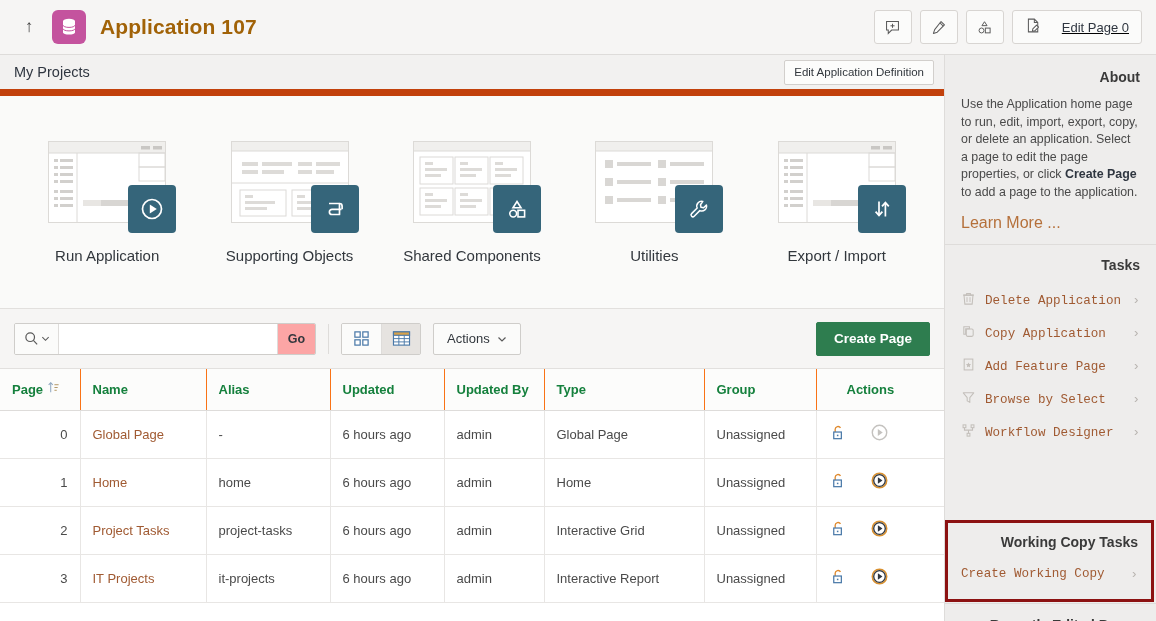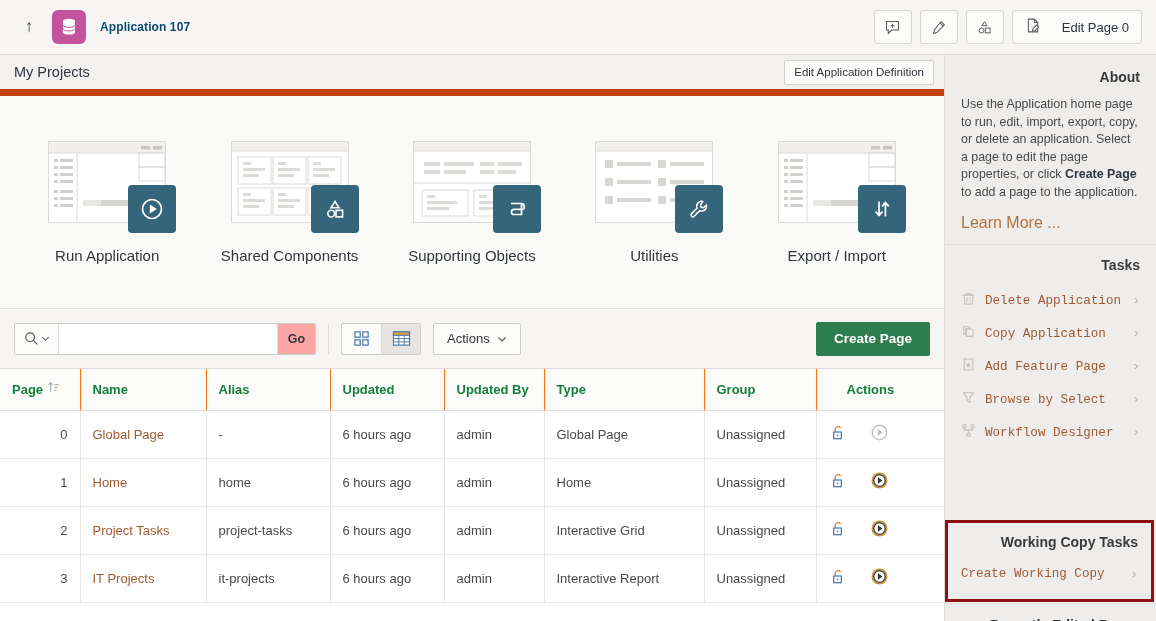--- a/index.html
+++ b/index.html
@@ -25,32 +25,32 @@
     color: #3c3c3c; font-size: 17px; cursor: pointer;
     margin-right: 10px;
   }
   .app-logo {
     width: 34px; height: 34px;
     background: #c4539e; border-radius: 6px;
     display: flex; align-items: center; justify-content: center;
     margin-right: 14px;
   }
   .app-title {
-    font-size: 12px; font-weight: bold; color: #0c4a6e;
+    font-size: 21px; font-weight: bold; color: #a16207;
     letter-spacing: .1px;
   }
   .topbar-spacer { flex: 1; }
   .tb-btn {
     height: 34px; min-width: 38px;
     border: 1px solid #d8d5d2; background: #fbfbfa;
     border-radius: 3px; margin-left: 8px;
     display: flex; align-items: center; justify-content: center;
     cursor: pointer;
   }
-  .tb-btn.labeled { padding: 0 12px; gap: 20px; }
+  .tb-btn.labeled { padding: 0 12px; gap: 20px; text-decoration: underline; }
   .tb-btn .lbl { font-size: 13px; color: #2f3640; font-weight: 500; }
 
   
   .body-split { flex: 1; display: flex; min-height: 0; }
   .main-col { width: 944px; min-width: 944px; display: flex; flex-direction: column; background:#fff; }
   .side-col {
     width: 212px; background: #eeedec;
     border-left: 1px solid #dedcda;
     position: relative; overflow: hidden;
   }
@@ -298,20 +298,59 @@
             </svg>
           </div>
           <div class="badge">
             <svg width="26" height="26" viewBox="0 0 26 26" aria-hidden="true">
               <circle cx="13" cy="13" r="9.5" fill="none" stroke="#fff" stroke-width="1.7"></circle>
               <path d="M10.8 8.6l7 4.4-7 4.4z" fill="#fff"></path>
             </svg>
           </div>
         </div>
         <div class="deck-label">Run Application</div>
+      </div>
+
+      <div class="deck-item">
+        <div class="deck-art">
+          <div class="wire">
+            <svg width="116" height="80" viewBox="0 0 116 80" aria-hidden="true">
+              <rect x="0" y="0" width="116" height="9" fill="#f0efed"></rect>
+              <line x1="0" y1="9" x2="116" y2="9" stroke="#dcdad7"></line>
+              <g fill="#dddbd8">
+                <rect x="10" y="20" width="16" height="4"></rect>
+                  <rect x="30" y="20" width="30" height="4"></rect>
+                <rect x="10" y="28" width="16" height="4"></rect>
+                  <rect x="30" y="28" width="22" height="4"></rect>
+                <rect x="66" y="20" width="14" height="4"></rect>
+                  <rect x="84" y="20" width="24" height="4"></rect>
+                <rect x="66" y="28" width="14" height="4"></rect>
+                  <rect x="84" y="28" width="18" height="4"></rect>
+              </g>
+              <line x1="0" y1="41" x2="116" y2="41" stroke="#dcdad7"></line>
+              <rect x="8" y="48" width="46" height="26" fill="none" stroke="#dcdad7"></rect>
+              <rect x="60" y="48" width="46" height="26" fill="none" stroke="#dcdad7"></rect>
+              <g fill="#dddbd8">
+                <rect x="13" y="53" width="8" height="3"></rect>
+                  <rect x="13" y="59" width="30" height="3"></rect>
+                  <rect x="13" y="65" width="22" height="3"></rect>
+                <rect x="65" y="53" width="8" height="3"></rect>
+                  <rect x="65" y="59" width="30" height="3"></rect>
+                  <rect x="65" y="65" width="22" height="3"></rect>
+              </g>
+            </svg>
+          </div>
+          <div class="badge">
+            <svg width="26" height="26" viewBox="0 0 26 26" aria-hidden="true">
+              <path d="M7 7.5h10.5v11H10a2.6 2.6 0 0 1 0-5.2h9.5" fill="none" stroke="#fff" stroke-width="1.7" stroke-linejoin="round"></path>
+              <path d="M17.5 7.5a2.6 2.6 0 0 1 2.6 2.6v3.2" fill="none" stroke="#fff" stroke-width="1.7"></path>
+            </svg>
+          </div>
+        </div>
+        <div class="deck-label">Supporting Objects</div>
       </div>
 
       <div class="deck-item">
         <div class="deck-art">
           <div class="wire">
             <svg width="116" height="80" viewBox="0 0 116 80" aria-hidden="true">
               <rect x="0" y="0" width="116" height="9" fill="#f0efed"></rect>
               <line x1="0" y1="9" x2="116" y2="9" stroke="#dcdad7"></line>
               <g fill="none" stroke="#dcdad7">
                 <rect x="6" y="15" width="33" height="27"></rect>
@@ -350,59 +389,20 @@
         </div>
         <div class="deck-label">Shared Components</div>
       </div>
 
       <div class="deck-item">
         <div class="deck-art">
           <div class="wire">
             <svg width="116" height="80" viewBox="0 0 116 80" aria-hidden="true">
               <rect x="0" y="0" width="116" height="9" fill="#f0efed"></rect>
               <line x1="0" y1="9" x2="116" y2="9" stroke="#dcdad7"></line>
-              <g fill="#dddbd8">
-                <rect x="10" y="20" width="16" height="4"></rect>
-                  <rect x="30" y="20" width="30" height="4"></rect>
-                <rect x="10" y="28" width="16" height="4"></rect>
-                  <rect x="30" y="28" width="22" height="4"></rect>
-                <rect x="66" y="20" width="14" height="4"></rect>
-                  <rect x="84" y="20" width="24" height="4"></rect>
-                <rect x="66" y="28" width="14" height="4"></rect>
-                  <rect x="84" y="28" width="18" height="4"></rect>
-              </g>
-              <line x1="0" y1="41" x2="116" y2="41" stroke="#dcdad7"></line>
-              <rect x="8" y="48" width="46" height="26" fill="none" stroke="#dcdad7"></rect>
-              <rect x="60" y="48" width="46" height="26" fill="none" stroke="#dcdad7"></rect>
-              <g fill="#dddbd8">
-                <rect x="13" y="53" width="8" height="3"></rect>
-                  <rect x="13" y="59" width="30" height="3"></rect>
-                  <rect x="13" y="65" width="22" height="3"></rect>
-                <rect x="65" y="53" width="8" height="3"></rect>
-                  <rect x="65" y="59" width="30" height="3"></rect>
-                  <rect x="65" y="65" width="22" height="3"></rect>
-              </g>
-            </svg>
-          </div>
-          <div class="badge">
-            <svg width="26" height="26" viewBox="0 0 26 26" aria-hidden="true">
-              <path d="M7 7.5h10.5v11H10a2.6 2.6 0 0 1 0-5.2h9.5" fill="none" stroke="#fff" stroke-width="1.7" stroke-linejoin="round"></path>
-              <path d="M17.5 7.5a2.6 2.6 0 0 1 2.6 2.6v3.2" fill="none" stroke="#fff" stroke-width="1.7"></path>
-            </svg>
-          </div>
-        </div>
-        <div class="deck-label">Supporting Objects</div>
-      </div>
-
-      <div class="deck-item">
-        <div class="deck-art">
-          <div class="wire">
-            <svg width="116" height="80" viewBox="0 0 116 80" aria-hidden="true">
-              <rect x="0" y="0" width="116" height="9" fill="#f0efed"></rect>
-              <line x1="0" y1="9" x2="116" y2="9" stroke="#dcdad7"></line>
               <g fill="#d9d7d4">
                 <rect x="9" y="18" width="8" height="8"></rect>
                   <rect x="21" y="20" width="34" height="4"></rect>
                 <rect x="62" y="18" width="8" height="8"></rect>
                   <rect x="74" y="20" width="34" height="4"></rect>
                 <rect x="9" y="36" width="8" height="8"></rect>
                   <rect x="21" y="38" width="34" height="4"></rect>
                 <rect x="62" y="36" width="8" height="8"></rect>
                   <rect x="74" y="38" width="34" height="4"></rect>
                 <rect x="9" y="54" width="8" height="8"></rect>

